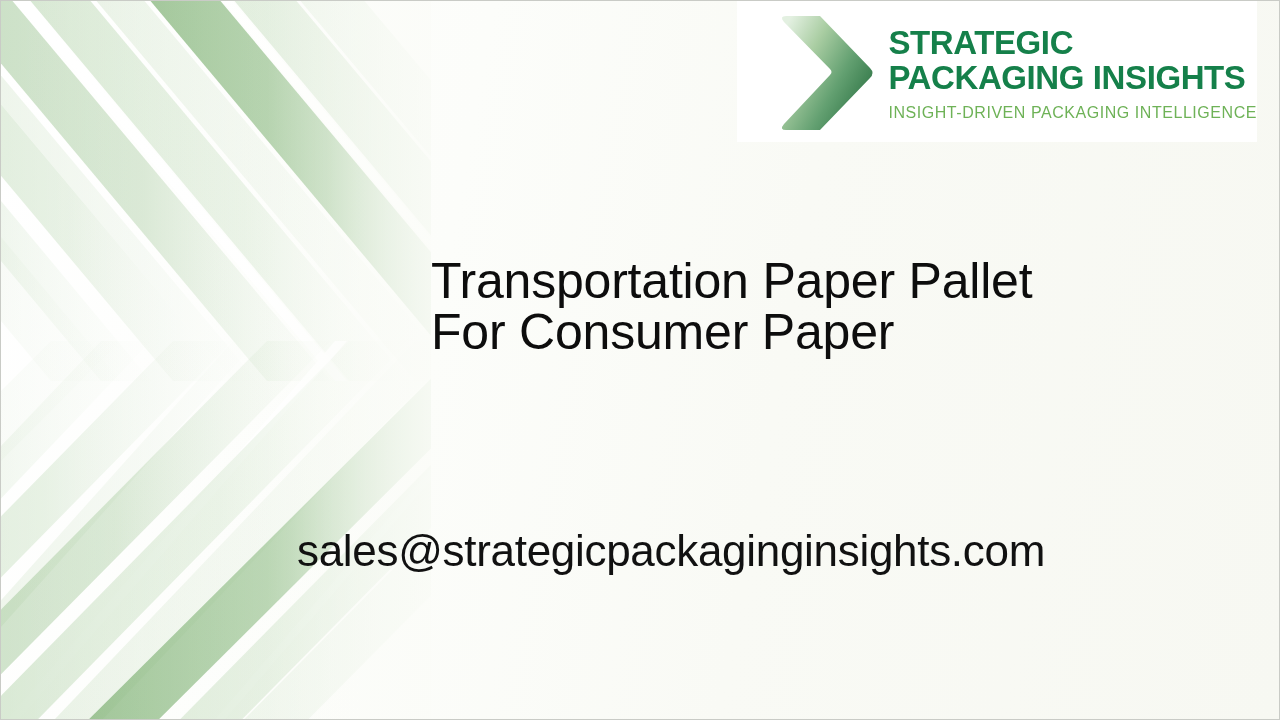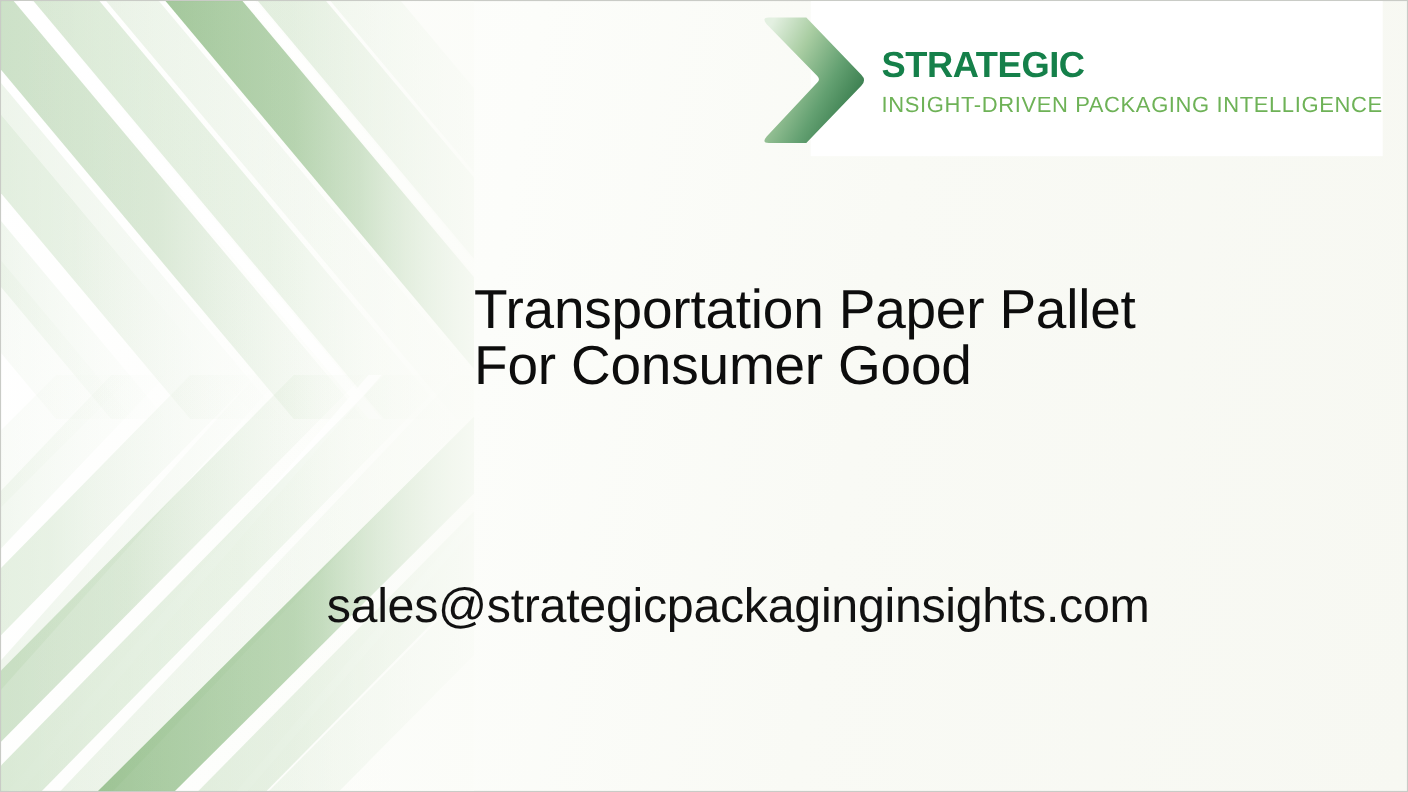--- a/index.html
+++ b/index.html
@@ -63,21 +63,21 @@
     font-weight: bold;
     font-size: 33px;
     letter-spacing: -0.4px;
     color: #15804a;
     white-space: nowrap;
   }
   .logo-line1 { margin-bottom: 2px; }
   .logo-tagline {
     margin-top: 11px;
     font-family: "Liberation Sans", "DejaVu Sans", sans-serif;
-    font-size: 20px;
+    font-size: 16px;
     letter-spacing: 0.55px;
     color: #6eb257;
     white-space: nowrap;
   }
 
   
   .title {
     position: absolute;
     left: 430px;
     top: 255px;
@@ -199,25 +199,26 @@
             <stop offset="62%" stop-color="#63a071"></stop>
             <stop offset="100%" stop-color="#246b3c"></stop>
           </linearGradient>
         </defs>
         <path d="M14,6 L48,6 L98,58 Q103,63 98,68 L48,120 L14,120 Q7,120 12,114 L58,65 Q61,62 58,59 L12,12 Q7,6 14,6 Z" fill="url(#markGrad)"></path>
       </svg>
     </div>
 
     <div class="logo-words">
       <div class="logo-line1">STRATEGIC</div>
+      <div class="logo-line2">PACKAGING INSIGHTS</div>
       <div class="logo-tagline">INSIGHT-DRIVEN PACKAGING INTELLIGENCE</div>
     </div>
 
   </div>
 
   <div class="title">
     <span class="title-line">Transportation Paper Pallet</span>
-    <span class="title-line">For Consumer Good</span>
+    <span class="title-line">For Consumer Paper</span>
   </div>
 
   <div class="email">sales@strategicpackaginginsights.com</div>
 
 </div>
 
 </body></html>

